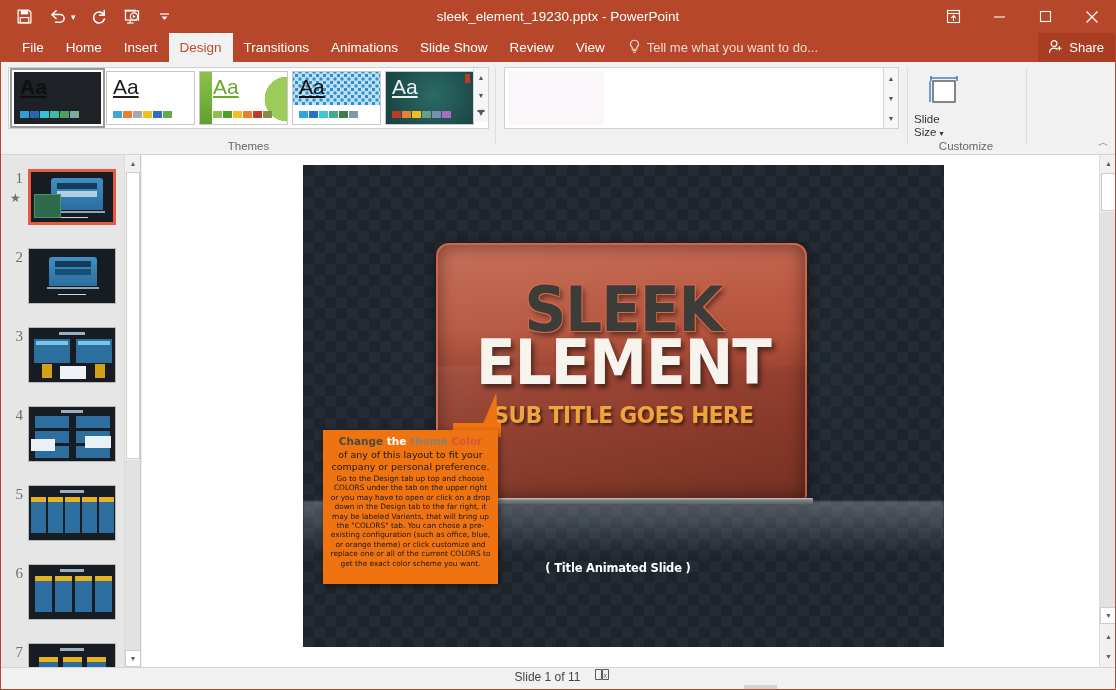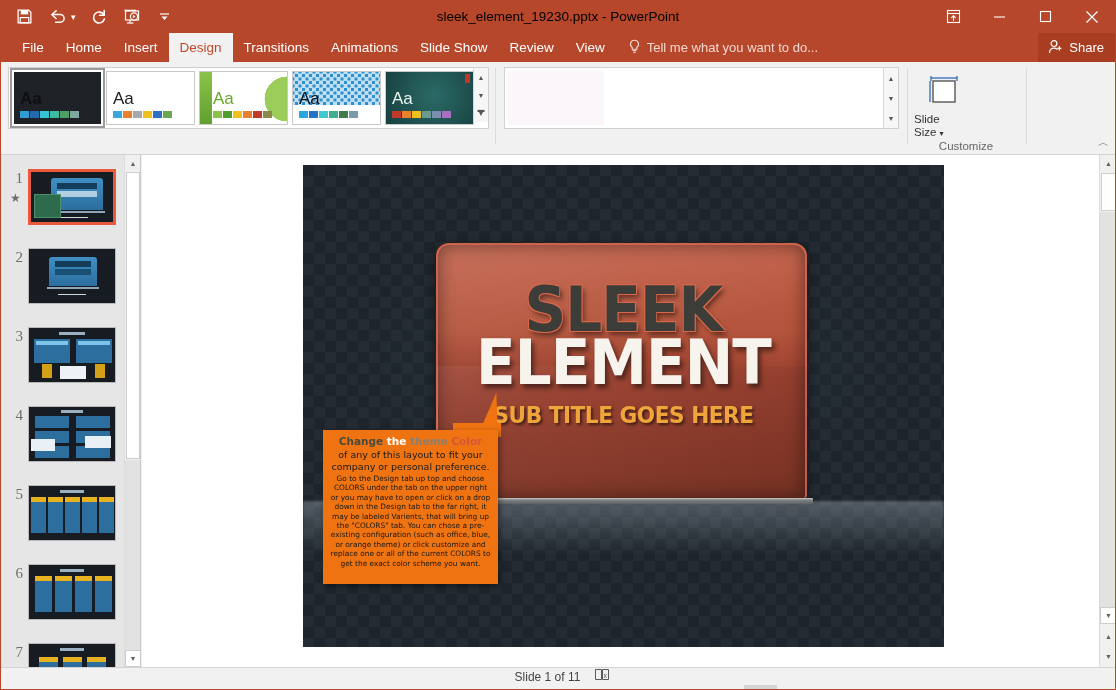--- a/index.html
+++ b/index.html
@@ -15,21 +15,21 @@
   .titlebar {
     position:absolute; left:0; top:0; width:1116px; height:33px;
     background:#b7472a; color:#fff;
   }
   .qat { position:absolute; left:14px; top:0; height:33px; display:flex; align-items:center; gap:13px; }
   .qat .qicon { width:20px; height:20px; display:flex; align-items:center; justify-content:center; cursor:default; }
   .qat .qicon svg { display:block; }
   .qat-sep-arrow { font-size:9px; color:#fff; margin-left:-9px; }
   .title-text {
     position:absolute; left:0; top:0; width:1116px; height:33px; line-height:33px;
-    text-align:center; font-size:13.5px; color:#000000; pointer-events:none;
+    text-align:center; font-size:13.5px; color:#ffffff; pointer-events:none;
   }
   .wincontrols { position:absolute; right:0; top:0; height:33px; display:flex; align-items:center; }
   .wincontrols .wbtn {
     width:46px; height:33px; display:flex; align-items:center; justify-content:center;
   }
   .wincontrols .wbtn:last-child { width:48px; }
 
   
   .tabrow {
     position:absolute; left:0; top:33px; width:1116px; height:29px;
@@ -66,21 +66,21 @@
   
   .themes-gallery {
     position:absolute; left:8px; top:5px; width:481px; height:62px;
     border:1px solid #d0d0d0; background:#fff; display:flex; align-items:center;
   }
   .theme-item {
     width:89px; height:54px; margin-left:4px; border:1px solid #c8c8c8; overflow:hidden;
     position:relative; background:#fff;
   }
   .theme-item.selected { outline:2px solid #9a9a9a; outline-offset:1px; border-color:#fff; }
-  .theme-aa { position:absolute; left:6px; top:17px; font-size:17px; }
+  .theme-aa { position:absolute; left:6px; top:3px; font-size:21px;text-decoration:underline; }
   .theme-sw { position:absolute; left:6px; bottom:6px; display:flex; gap:1px; }
   .theme-sw i { display:block; width:9px; height:7px; }
   .gal-scroll {
     position:absolute; right:0; top:0; width:15px; height:54px;
     display:flex; flex-direction:column; border-left:1px solid #d8d8d8; background:#f6f6f6;
   }
   .gal-scroll div {
     flex:1; display:flex; align-items:center; justify-content:center; font-size:7px; color:#555;
   }
 
@@ -419,20 +419,21 @@
             <i style="background:#7a8fb0"></i>
             <i style="background:#a86fc0"></i>
         </span>
       </div>
       <div class="gal-scroll">
         <div>▲</div>
         <div>▼</div>
         <div>▼<span style="position:absolute;margin-top:-8px;font-size:7px;">▬</span></div>
       </div>
     </div>
+    <div class="grp-label" style="left:8px;width:481px;">Themes</div>
     <div class="grp-divider" style="left:495px;"></div>
 
     <div class="variants-gallery">
       <div class="variant-item"></div>
       <div class="gal-scroll" style="height:60px;">
         <div>▲</div>
         <div>▼</div>
         <div>▼</div>
       </div>
     </div>
@@ -576,20 +577,21 @@
       <div class="lattice"></div>
       <div class="vignette"></div>
 
       <div class="screen-panel"></div>
       <div class="screen-base"></div>
       <div class="base-glow"></div>
 
       <div class="slide-title1">SLEEK</div>
       <div class="slide-title2">ELEMENT</div>
       <div class="slide-subtitle">SUB TITLE GOES HERE</div>
+      <div class="slide-footnote">( Title Animated Slide )</div>
 
       <div class="callout-tail"></div>
       <div class="callout-tail2"></div>
       <div class="callout">
         <h4>
           <span class="c-dark">Change</span>
           <span class="c-white">the</span>
           <span class="c-gray">theme</span>
           <span class="c-red">Color</span>
         </h4>

